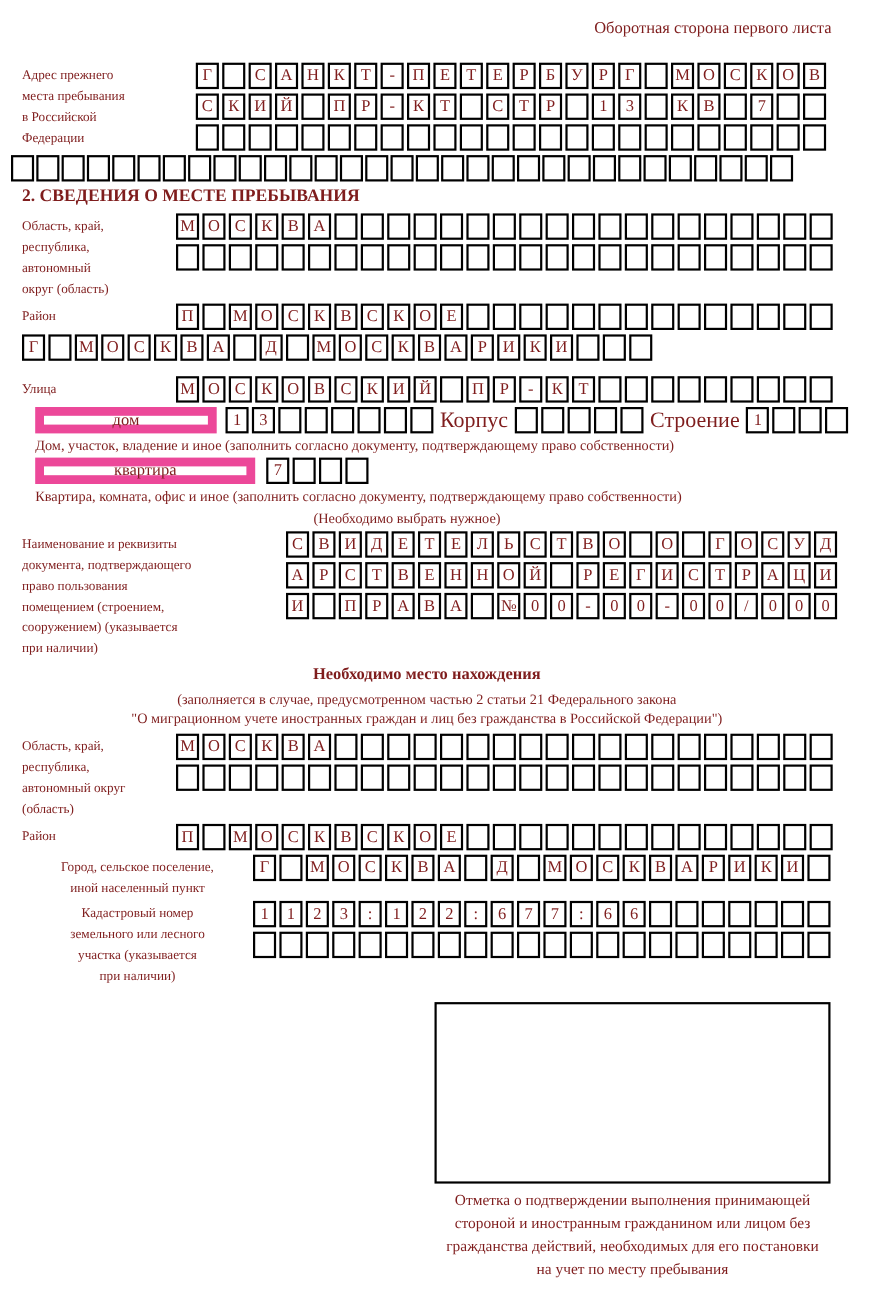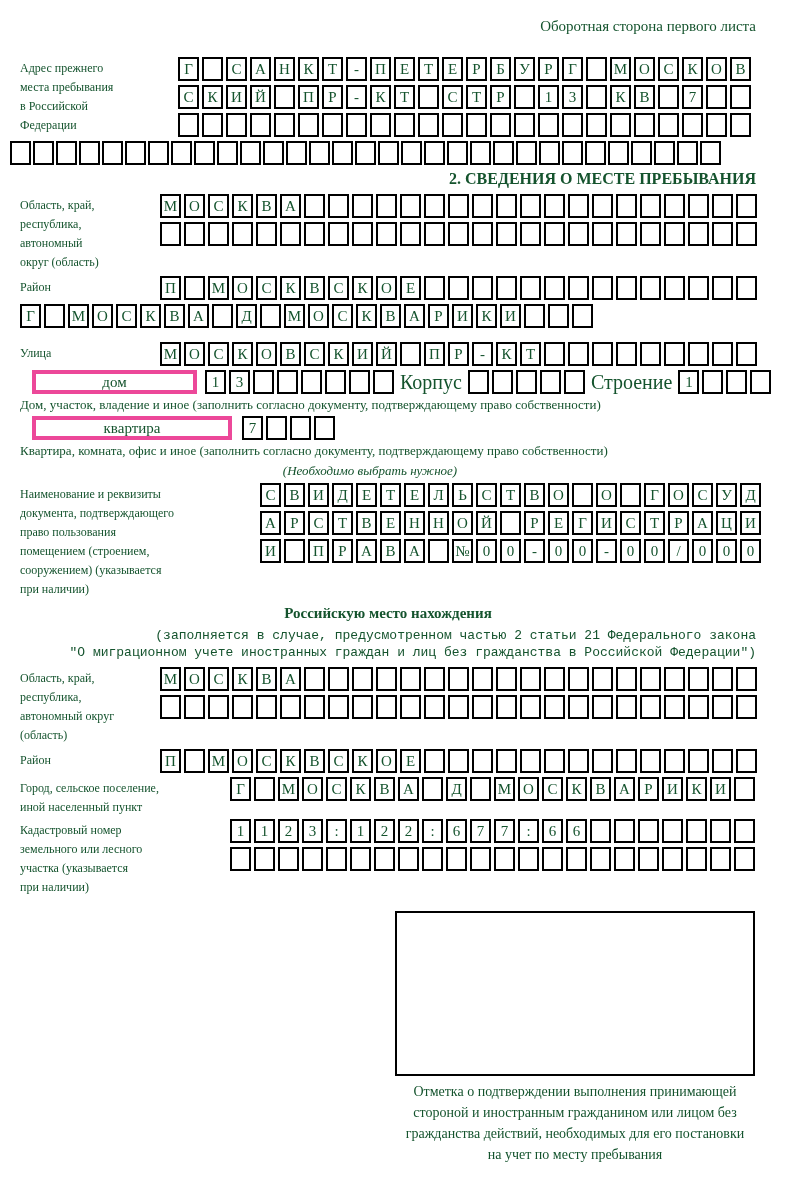--- a/index.html
+++ b/index.html
@@ -1,61 +1,61 @@
 <!DOCTYPE html>
 <html><head>
 <meta charset="utf-8">
 <style>
   * { box-sizing: border-box; }
   html,body { margin:0; padding:0; background:#fff; }
   .page {
     position:relative; width:800px; height:1180px; margin:0 auto;
-    background:#fff; color:#14532d;
+    background:#fff; color:#7f1d1d;
     font-family:"Liberation Serif","DejaVu Serif",serif;
     padding:8px 44px 0 20px; overflow:hidden;
   }
   .top-note { text-align:right; font-size:15px; margin-top:10px; }
 
   .field { display:flex; align-items:flex-start; margin-bottom:4px; }
   .field-label { flex-shrink:0; font-size:12px; line-height:19px; white-space:pre-line; padding-top:2px; }
-  .w140 { width:140px; } .w158 { width:158px; } .w240 { width:240px; } .w210 { width:210px; }
+  .w140 { width:140px; } .w158 { width:158px; } .w240 { width:240px; } .w210 { width:210px;text-align:center; }
   .label-overflow { height:26px; overflow:visible; }
   .field-rows { display:flex; flex-direction:column; gap:4px; }
 
   .boxrow { display:flex; gap:3px; }
   .cell {
     width:21px; height:24px; border:2px solid #000; flex-shrink:0;
     font-size:15px; line-height:20px; text-align:center;
     display:flex; align-items:center; justify-content:center;
     font-family:"Liberation Serif","DejaVu Serif",serif;
   }
   .fullrow { margin-left:-10px; margin-bottom:3px; gap:2px; }
   .caption { font-size:13px; line-height:17px; }
   .center { text-align:center; }
-  .sec-title { text-align:right; font-weight:bold; font-size:16px; margin:5px 0 6px 0; }
+  .sec-title { text-align:left; font-weight:bold; font-size:16px; margin:5px 0 6px 0; }
 
   .house-row { display:flex; align-items:flex-start; margin-left:12px; margin-bottom:2px; }
   .widebox {
-    height:24px; border:4px solid #ec4899; text-align:center; font-size:15px;
+    height:24px; border:8px solid #ec4899; text-align:center; font-size:15px;
     line-height:20px; display:flex; align-items:center; justify-content:center; flex-shrink:0;
   }
   .wb-house { width:165px; margin-right:8px; }
   .wb-apt { width:200px; margin-right:10px; }
   .inline-label { font-size:20px; line-height:24px; margin:0 6px; white-space:nowrap; }
 
-  .note-indent { margin-left:0; margin-bottom:3px; }
+  .note-indent { margin-left:12px; margin-bottom:3px; }
 
   .stay-row { display:flex; align-items:center; margin:4px 0 3px 0; }
   .stay-label { font-size:15px; margin-right:8px; white-space:nowrap; }
   .opt-label { font-size:15px; white-space:nowrap; }
   .g10 { margin-right:10px; } .g24 { margin-right:24px; }
-  .stay-note { width:400px; margin-left:150px; text-align:center; margin-bottom:4px;font-style:italic; }
+  .stay-note { width:400px; margin-left:150px; text-align:center; margin-bottom:4px; }
 
   .fact-title { text-align:center; font-weight:bold; font-size:15px; margin:6px 0 5px 0; }
-  .fact-notes { text-align:right; font-size:13px; line-height:17px; margin-bottom:6px; white-space:pre-line;font-family:Liberation Mono, monospace; }
+  .fact-notes { text-align:center; font-size:13px; line-height:17px; margin-bottom:6px; white-space:pre-line; }
 
   .cad-field { margin-top:6px; }
   .stamp-box { width:360px; height:165px; border:2px solid #000; margin-left:375px; margin-top:14px; }
   .stamp-note { width:430px; margin-left:340px; margin-top:5px; text-align:center;
     font-size:14px; line-height:21px; white-space:pre-line; }
 </style>
 </head>
 <body>
 
 <div class="page">
@@ -454,21 +454,21 @@
           <span class="cell">0</span>
           <span class="cell">0</span>
           <span class="cell">/</span>
           <span class="cell">0</span>
           <span class="cell">0</span>
           <span class="cell">0</span>
         </div>
     </div>
   </div>
 
-  <div class="fact-title">Российскую место нахождения</div>
+  <div class="fact-title">Необходимо место нахождения</div>
   <div class="fact-notes">(заполняется в случае, предусмотренном частью 2 статьи 21 Федерального закона
 "О миграционном учете иностранных граждан и лиц без гражданства в Российской Федерации")</div>
 
   <div class="field">
     <div class="field-label w140">Область, край,
 республика,
 автономный округ
 (область)</div>
     <div class="field-rows">
       <div class="boxrow">

